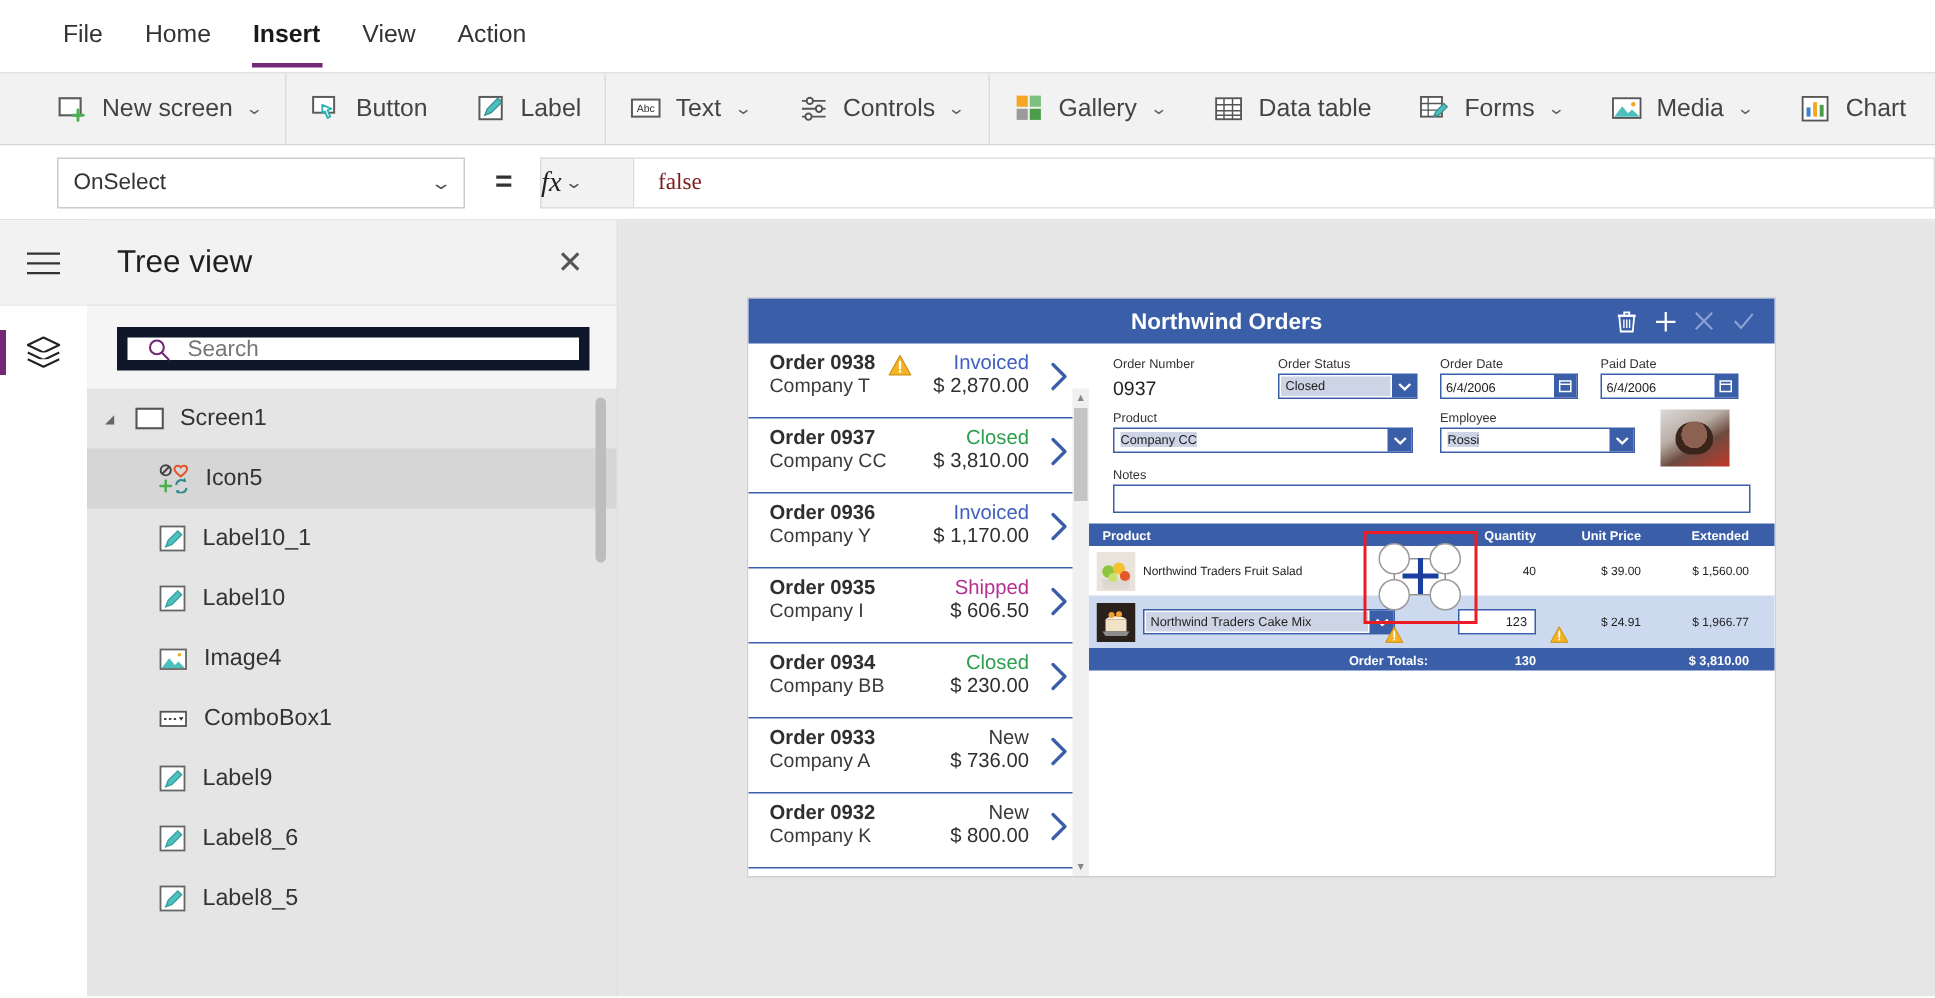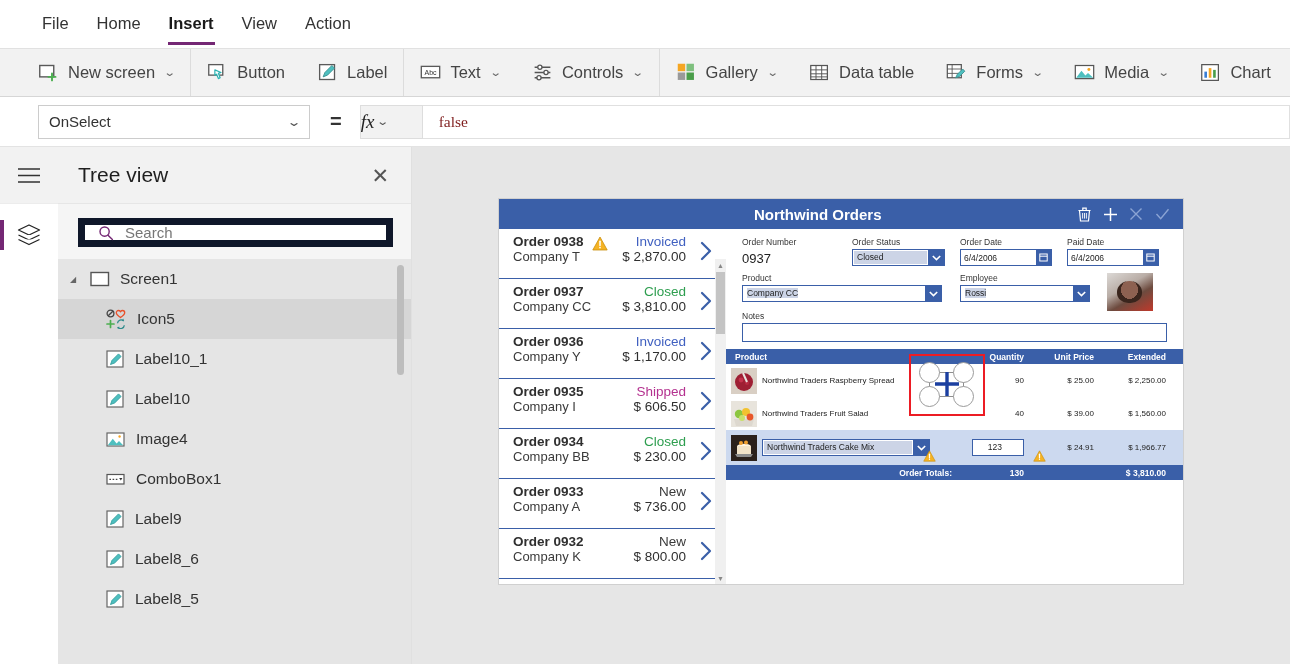--- a/index.html
+++ b/index.html
@@ -290,21 +290,21 @@
     font-size: 8.5px; font-weight: bold; color: #fff;
   }
   .editrow { background: #ccd9ef; height: 35px; position: relative; }
   .editcombo {
     height: 17px; width: 168px; border: 1px solid #3a5fa8; background: #fff;
     display: flex; align-items: center; cursor: pointer;
   }
   .qtybox {
     width: 52px; height: 17px; border: 1px solid #3a5fa8; background: #fff;
     font-size: 8.5px; color: #222; text-align: right;
-    padding-right: 21px; line-height: 15px;
+    padding-right: 5px; line-height: 15px;
   }
   .warn-tri { width: 13px; height: 12px; position: absolute; }
 
   
   .sel-overlay {
     position: absolute; left: 497px; top: 207px;
     width: 76px; height: 62px;
     border: 2px solid #ec1c24;
     z-index: 30;
   }
@@ -790,35 +790,20 @@
         </div>
 
         <div class="ptable">
           <div class="pthead">
             <span class="c-prod" style="padding-left:9px">Product</span>
             <span class="c-qty">Quantity</span>
             <span class="c-up">Unit Price</span>
             <span class="c-ext">Extended</span>
           </div>
 
-          <div class="ptrow">
-            <span class="c-prod">
-              <svg class="pimg" viewBox="0 0 26 26">
-                <rect width="26" height="26" fill="#d9cfc4"></rect>
-                <circle cx="13" cy="14" r="9" fill="#9e1f33"></circle>
-                <circle cx="10" cy="12" r="2.4" fill="#c4324c"></circle>
-                <circle cx="16" cy="15" r="2.1" fill="#b82a42"></circle>
-                <path d="M12 5l4 9" stroke="#e8e4df" stroke-width="2"></path>
-              </svg>
-              <span>Northwind Traders Raspberry Spread</span>
-            </span>
-            <span class="c-qty">90</span>
-            <span class="c-up">$ 25.00</span>
-            <span class="c-ext">$ 2,250.00</span>
-          </div>
 
           <div class="ptrow">
             <span class="c-prod">
               <svg class="pimg" viewBox="0 0 26 26">
                 <rect width="26" height="26" fill="#e8e4dc"></rect>
                 <path d="M3 18h20l-2 7H5z" fill="#ddd8cf"></path>
                 <circle cx="8" cy="13" r="4.2" fill="#8cc63f"></circle>
                 <circle cx="15" cy="11" r="4" fill="#f2c230"></circle>
                 <circle cx="19" cy="16" r="3.4" fill="#e8572a"></circle>
                 <circle cx="11" cy="17" r="3" fill="#c8e06a"></circle>

